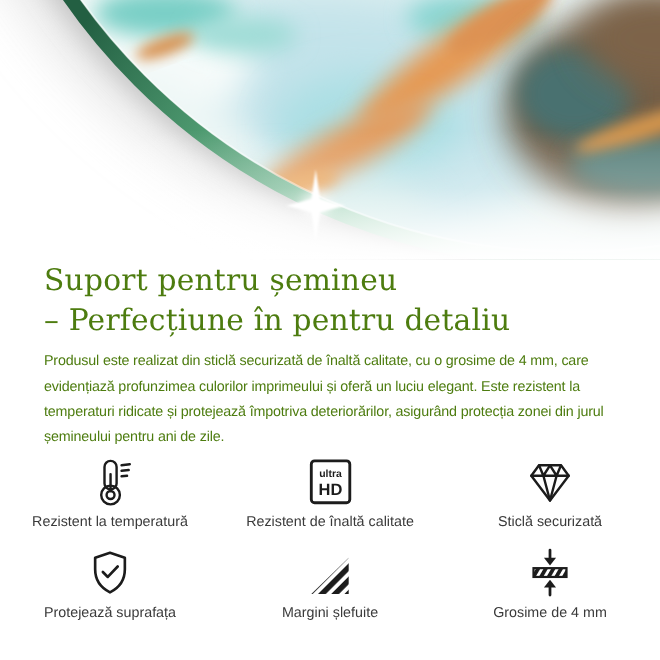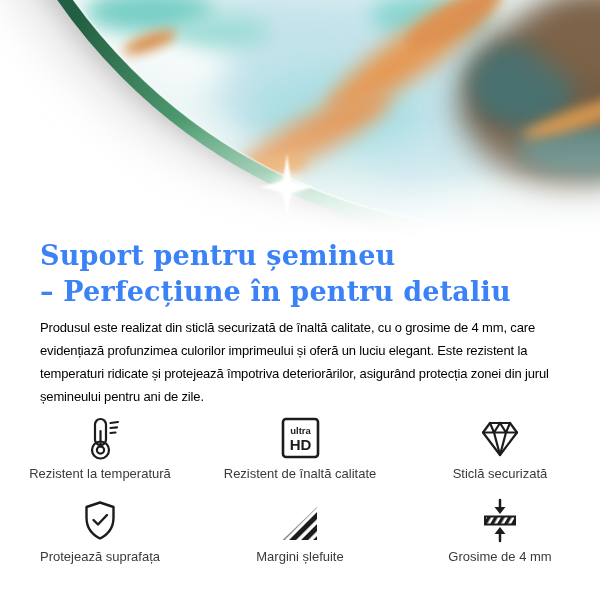--- a/index.html
+++ b/index.html
@@ -5,26 +5,26 @@
   html,body{margin:0;padding:0;}
   body{
     width:600px;height:600px;background:#ffffff;overflow:hidden;
     font-family:"Liberation Sans",sans-serif;color:#3f3f3f;
   }
   .hero{position:relative;width:600px;height:236px;background:#ffffff;}
   .hero svg{display:block;}
   h1.title{
     margin:2px 40px 0;
     font-family:"DejaVu Serif","Liberation Serif",serif;
-    font-weight:700;font-size:27px;line-height:36px;color:#3b82f6;
+    font-weight:400;font-size:27px;line-height:36px;color:#4d7c0f;
     letter-spacing:.2px;
   }
   p.desc{
     margin:6px 40px 0;width:522px;
-    font-size:13px;line-height:23px;letter-spacing:-0.15px;color:#000000;
+    font-size:13px;line-height:23px;letter-spacing:-0.15px;color:#4d7c0f;
   }
   .features{
     display:grid;grid-template-columns:repeat(3,1fr);
     row-gap:16px;margin-top:6px;
   }
   .feature{display:flex;flex-direction:column;align-items:center;}
   .icon-box{height:46px;display:flex;align-items:flex-end;justify-content:center;text-align:center;}
   .feature .label{margin-top:6px;font-size:13px;color:#3a3a3a;white-space:nowrap;}
   .ico{stroke:#1c1c1c;fill:none;stroke-width:2.2;stroke-linecap:round;stroke-linejoin:round;}
   .ico-fill{fill:#1c1c1c;stroke:none;}

